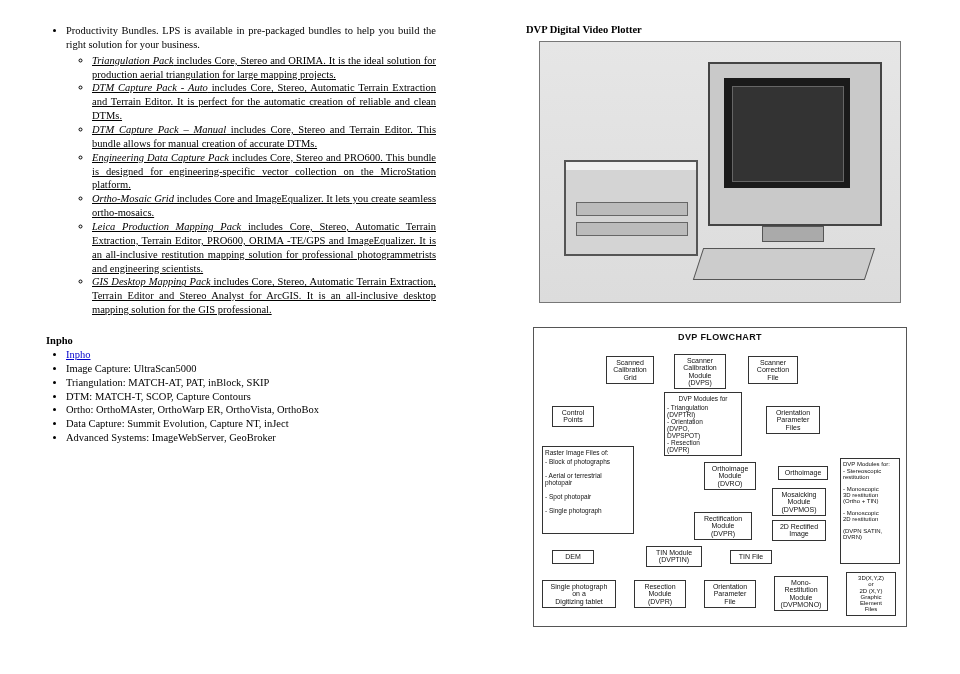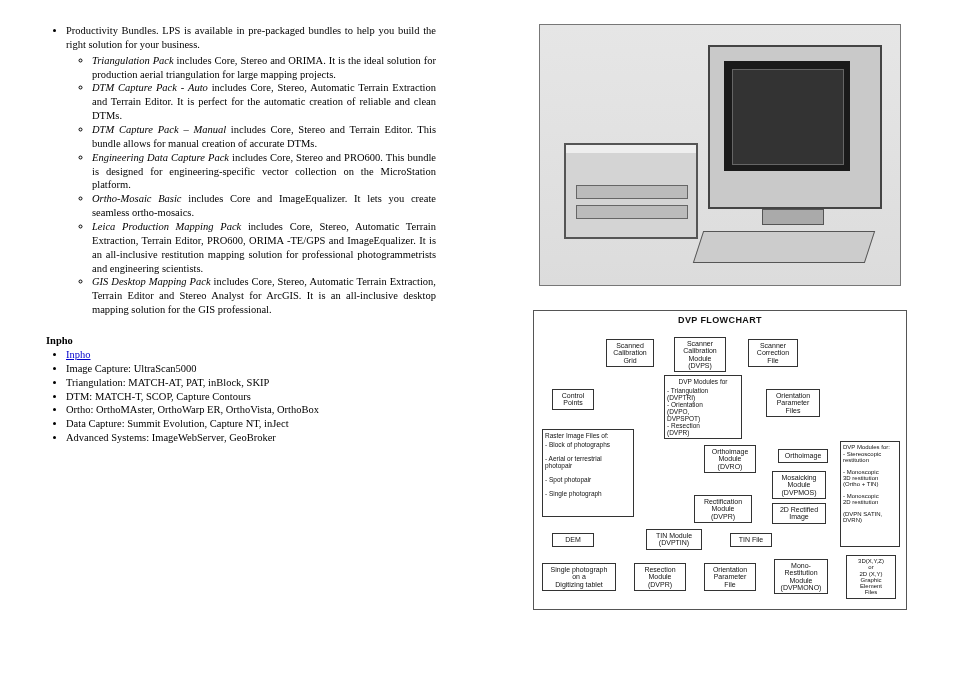--- a/index.html
+++ b/index.html
@@ -31,20 +31,21 @@
   }
   ul.outer {
     margin: 0;
     padding-left: 22px;
     list-style: disc;
   }
   ul.inner {
     margin: 2px 0 0 0;
     padding-left: 26px;
     list-style: circle;
+    text-decoration: underline;
   }
   li { margin-bottom: 0; line-height: 1.32; }
   .justify { text-align: justify; }
   .italic { font-style: italic; }
   .heading {
     font-weight: bold;
     margin: 8px 0 2px 2px;
     font-size: 10.5px;
   }
   .inpho-heading { margin-top: 18px; }
@@ -106,21 +107,21 @@
 <div class="page">
   <div class="page-content">
     <ul class="outer">
       <li class="justify">
         <span>Productivity Bundles. LPS is available in pre-packaged bundles to help you build the right solution for your business.</span>
         <ul class="inner">
           <li class="justify"><span class="italic">Triangulation Pack</span><span> includes Core, Stereo and ORIMA. It is the ideal solution for production aerial triangulation for large mapping projects.</span></li>
           <li class="justify"><span class="italic">DTM Capture Pack - Auto</span><span> includes Core, Stereo, Automatic Terrain Extraction and Terrain Editor. It is perfect for the automatic creation of reliable and clean DTMs.</span></li>
           <li class="justify"><span class="italic">DTM Capture Pack – Manual</span><span> includes Core, Stereo and Terrain Editor. This bundle allows for manual creation of accurate DTMs.</span></li>
           <li class="justify"><span class="italic">Engineering Data Capture Pack</span><span> includes Core, Stereo and PRO600. This bundle is designed for engineering-specific vector collection on the MicroStation platform.</span></li>
-          <li class="justify"><span class="italic">Ortho-Mosaic Basic</span><span> includes Core and ImageEqualizer. It lets you create seamless ortho-mosaics.</span></li>
+          <li class="justify"><span class="italic">Ortho-Mosaic Grid</span><span> includes Core and ImageEqualizer. It lets you create seamless ortho-mosaics.</span></li>
           <li class="justify"><span class="italic">Leica Production Mapping Pack</span><span> includes Core, Stereo, Automatic Terrain Extraction, Terrain Editor, PRO600, ORIMA -TE/GPS and ImageEqualizer. It is an all-inclusive restitution mapping solution for professional photogrammetrists and engineering scientists.</span></li>
           <li class="justify"><span class="italic">GIS Desktop Mapping Pack</span><span> includes Core, Stereo, Automatic Terrain Extraction, Terrain Editor and Stereo Analyst for ArcGIS. It is an all-inclusive desktop mapping solution for the GIS professional.</span></li>
         </ul>
       </li>
     </ul>
 
     <div class="heading inpho-heading">Inpho</div>
 
     <ul class="outer">
       <li><a href="#" class="link">Inpho</a></li>
@@ -129,20 +130,21 @@
       <li>DTM: MATCH-T, SCOP, Capture Contours</li>
       <li>Ortho: OrthoMAster, OrthoWarp ER, OrthoVista, OrthoBox</li>
       <li>Data Capture: Summit Evolution, Capture NT, inJect</li>
       <li>Advanced Systems: ImageWebServer, GeoBroker</li>
     </ul>
   </div>
 </div>
 
 <div class="page">
   <div class="page-content">
+    <div class="right-heading">DVP Digital Video Plotter</div>
 
     <div class="photo">
       <div class="monitor">
         <div class="screen">
           <div class="screen-inner"></div>
         </div>
       </div>
       <div class="stand"></div>
       <div class="workstation">
         <div class="ws-ridge"></div>

